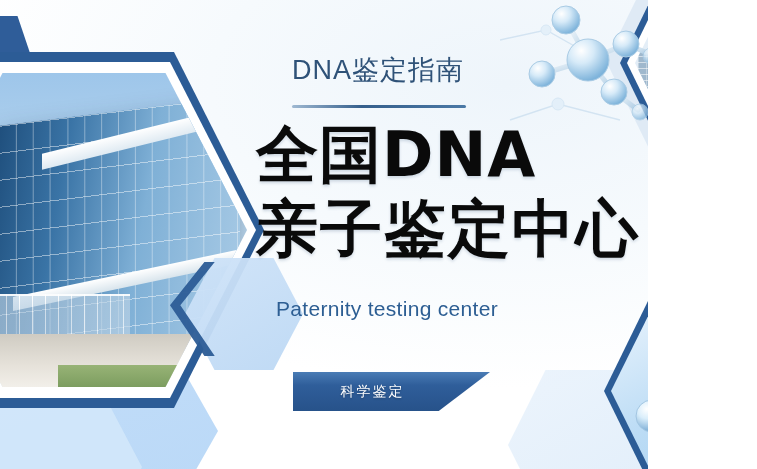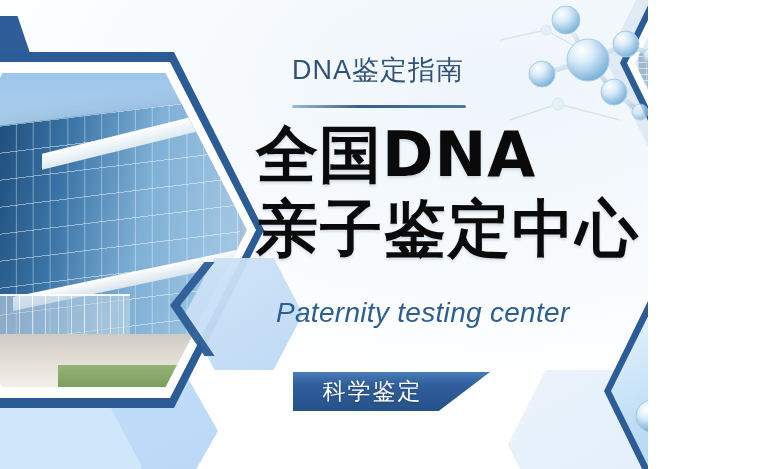--- a/index.html
+++ b/index.html
@@ -189,37 +189,36 @@
     font-weight:bold;
     font-size:62px;
     line-height:74px;
     letter-spacing:1px;
     white-space:nowrap;
     text-shadow:0 2px 3px rgba(40,70,110,.18);
   }
   #headline-line2{letter-spacing:2px;}
   #subhead{
     position:absolute;left:276px;top:297px;
-    font-size:28px;color:#2d5e93;letter-spacing:.3px;
+    font-size:21px;color:#2d5e93;letter-spacing:.3px;
     font-family:"Liberation Sans","DejaVu Sans",sans-serif;
     white-space:nowrap;
-    font-style:italic;
   }
 
   
   #cta{
     position:absolute;left:293px;top:372px;width:197px;height:39px;
     background:linear-gradient(180deg,#4a7cb5 0%,#2f5e9a 34%,#27528a 100%);
     clip-path:polygon(0 0,100% 0,74% 100%,0 100%);
     border:0;cursor:pointer;padding:0;
     display:flex;align-items:center;justify-content:center;
     box-shadow:0 2px 4px rgba(30,60,100,.25);
   }
   #cta-label{
-    color:#ffffff;font-size:23px;letter-spacing:2px;
+    color:#ffffff;font-size:14px;letter-spacing:2px;
     font-family:"Liberation Sans","DejaVu Sans",sans-serif;
     margin-right:38px;
     text-shadow:0 1px 2px rgba(0,0,0,.25);
   }
 
   
   #connector-lines{left:500px;top:0px;width:180px;height:160px;opacity:.35;}
 </style>
 </head>
 <body>

